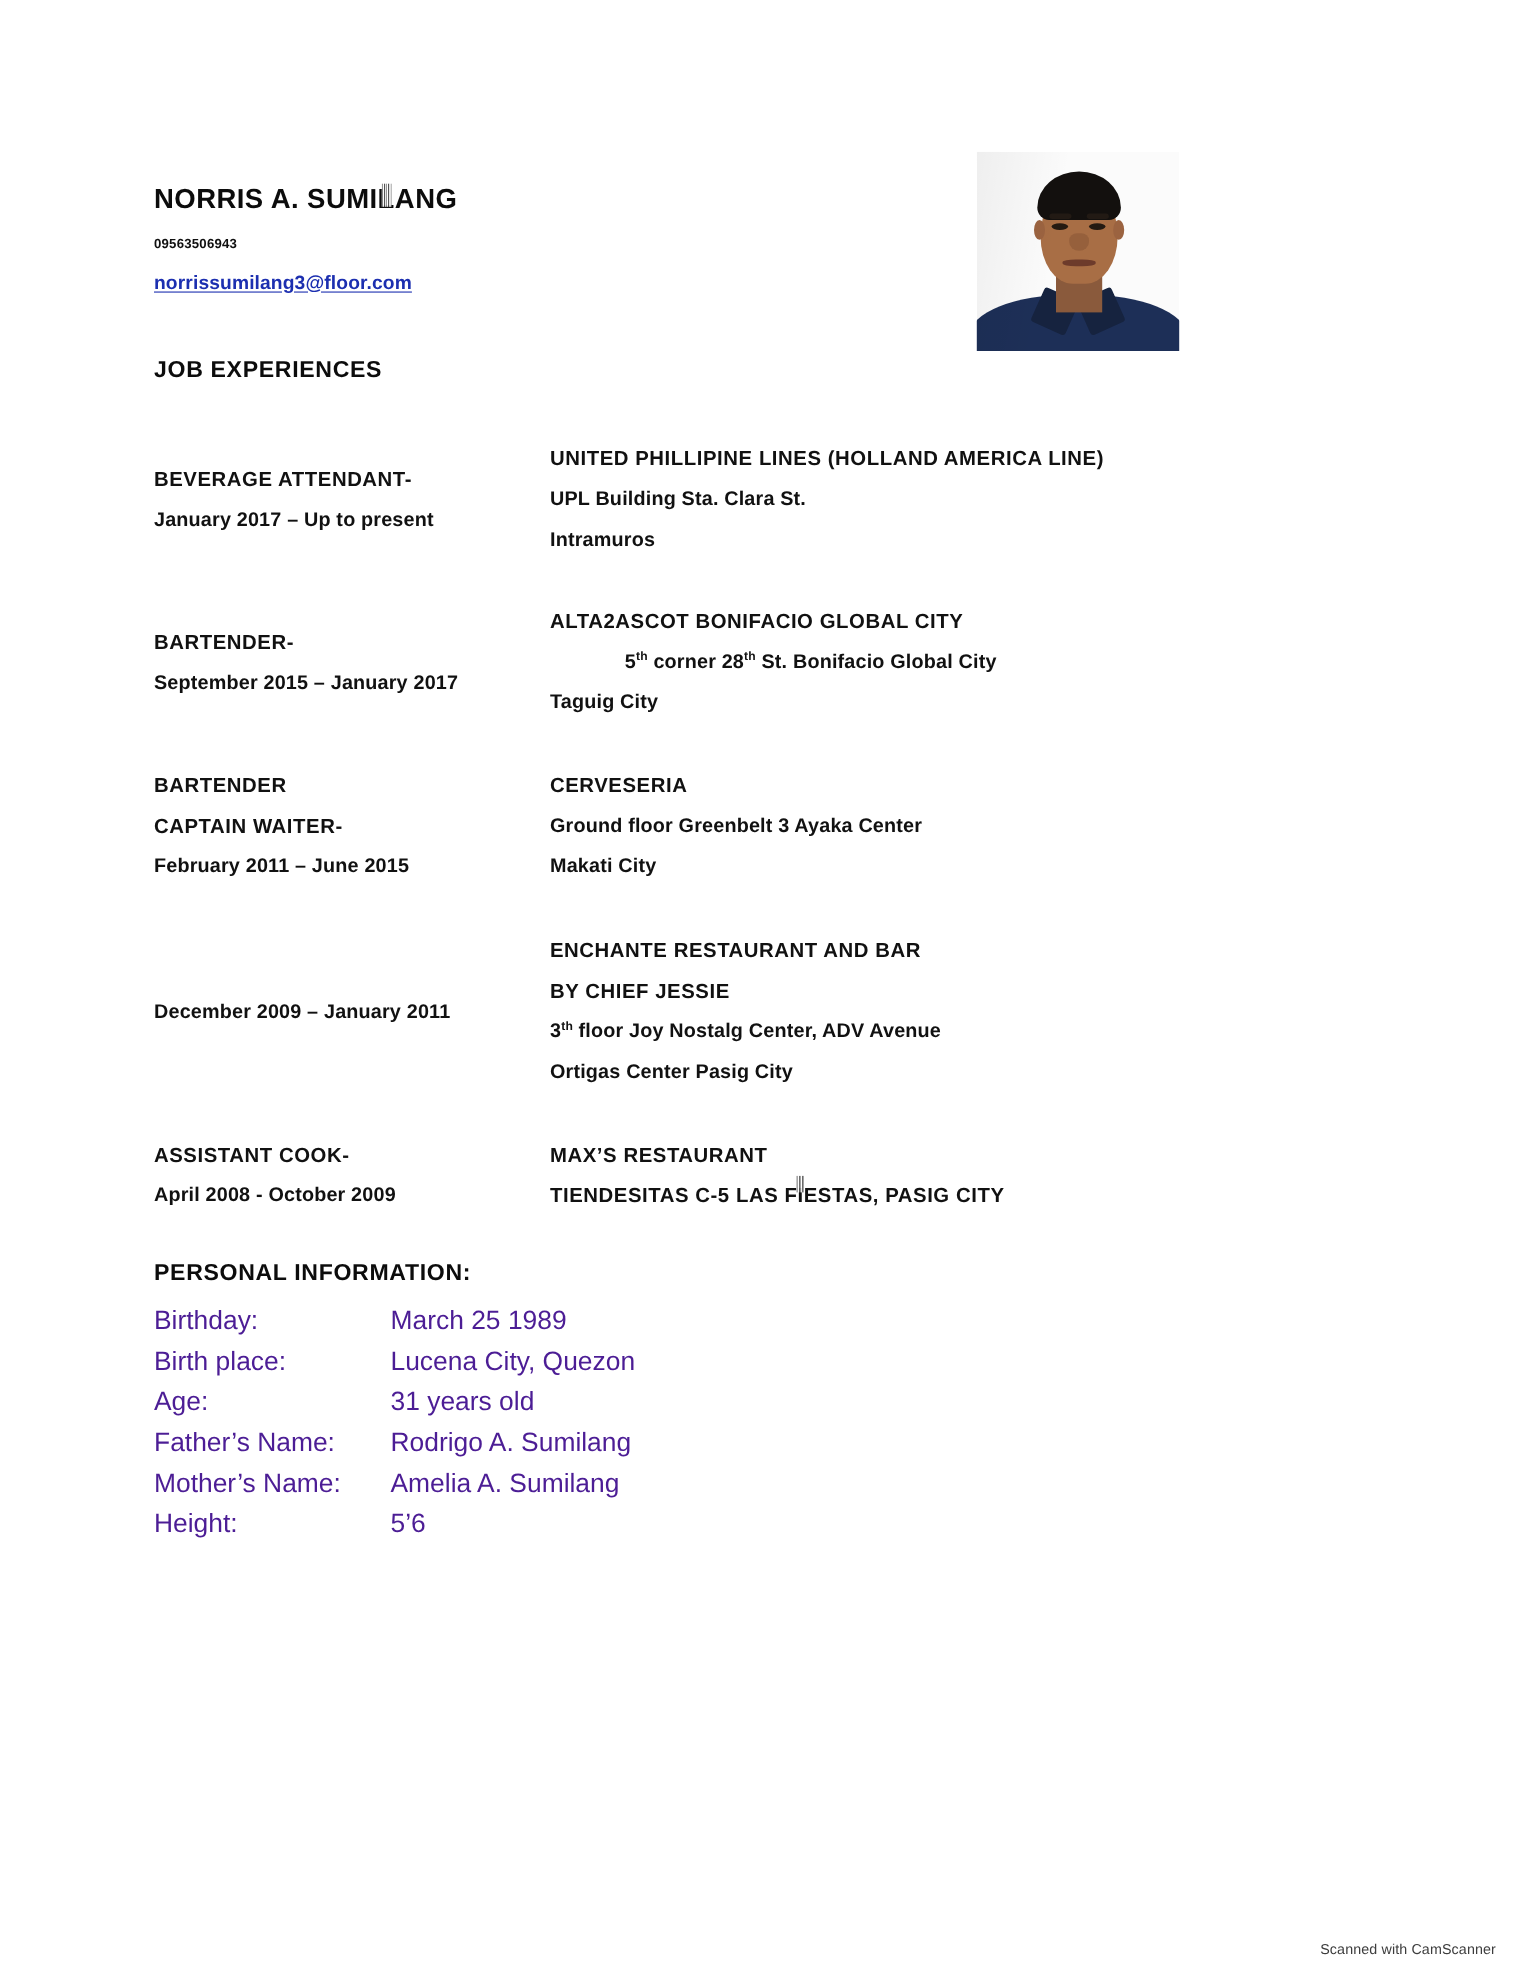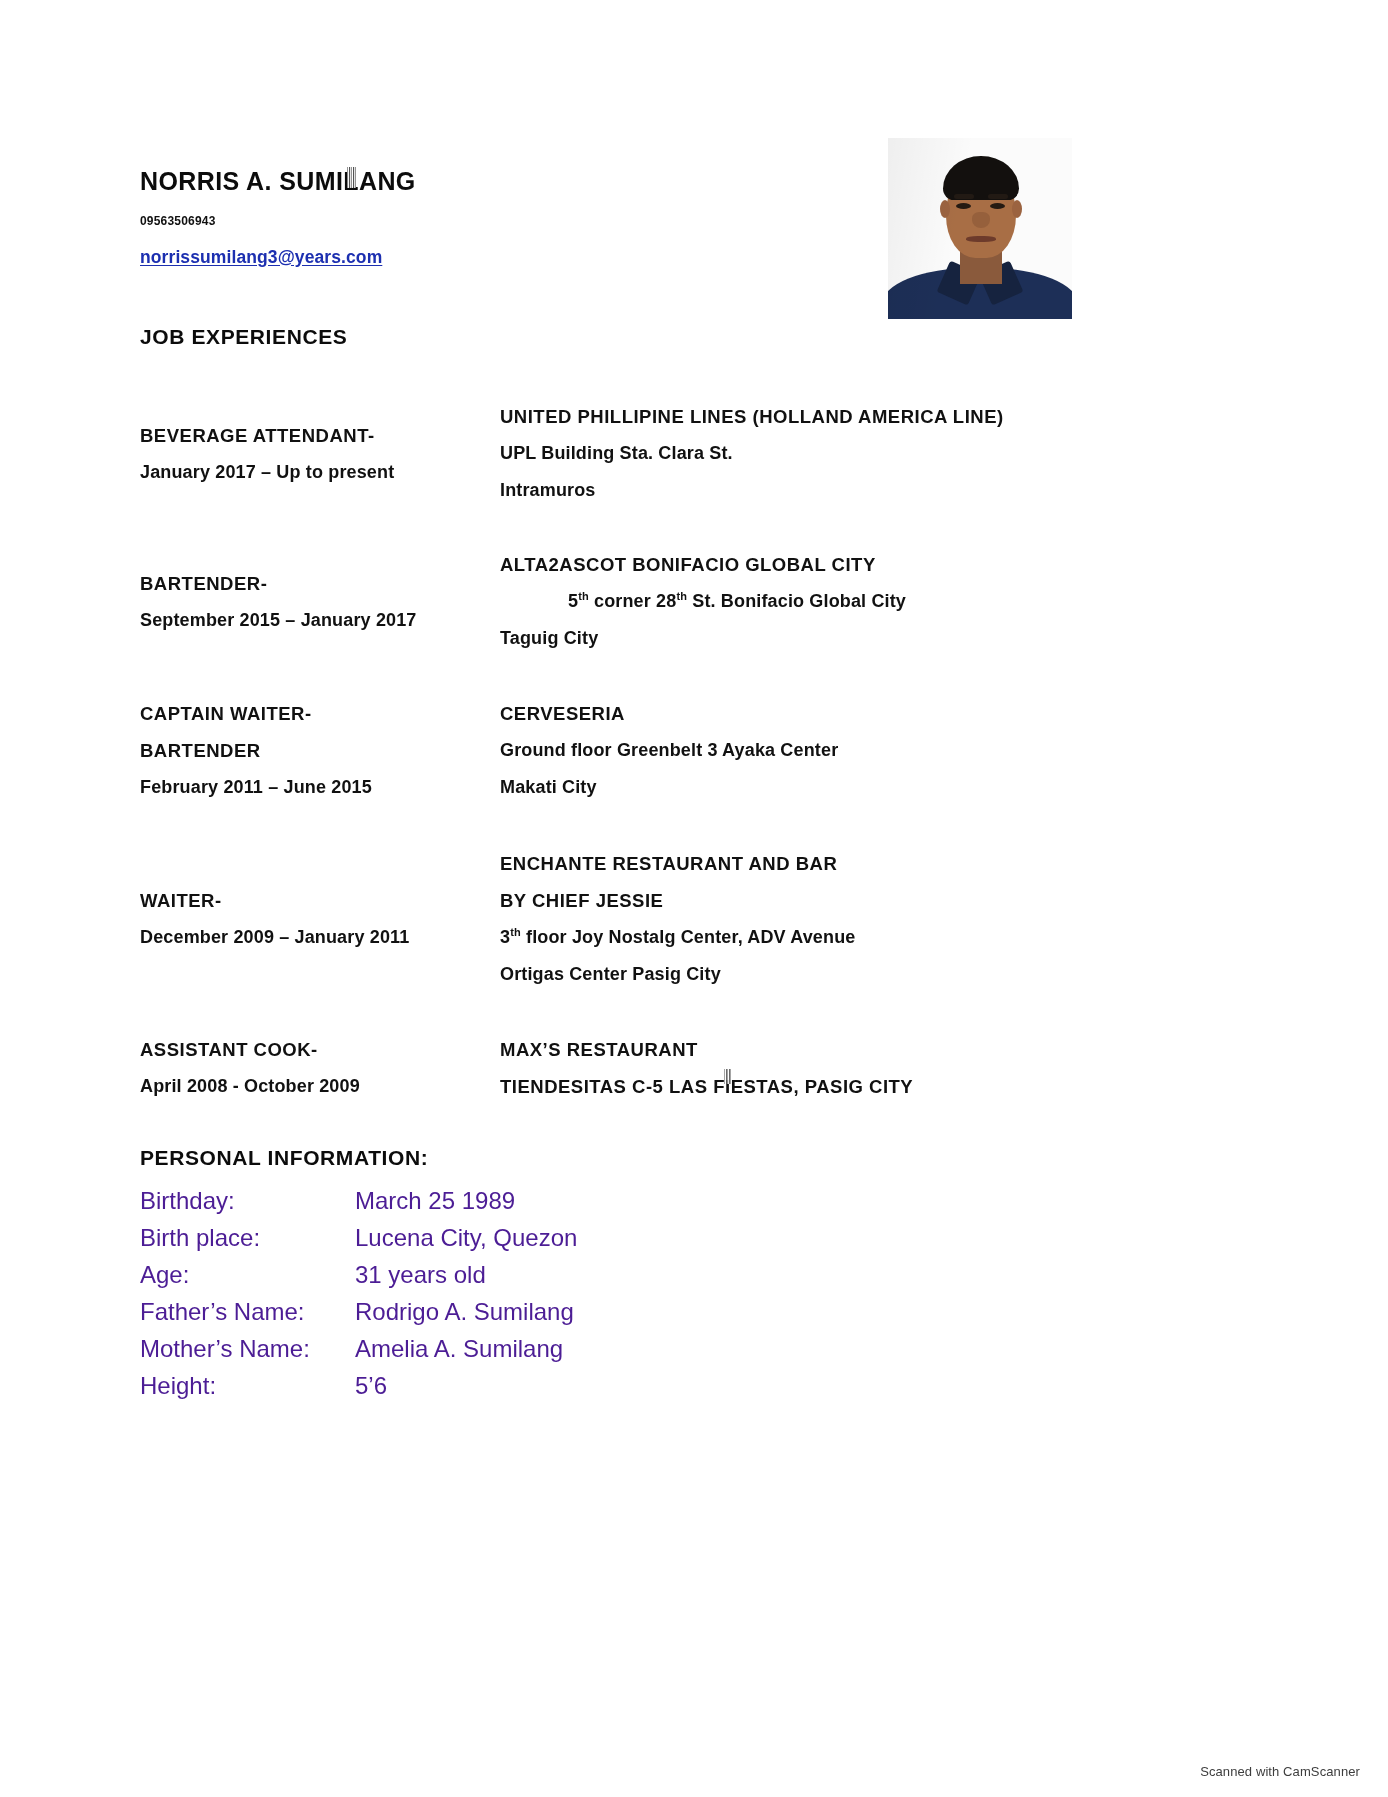--- a/index.html
+++ b/index.html
@@ -301,21 +301,21 @@
 
 <div class="page">
 
   <div class="header-block">
     <div class="full-name">
       <span>NORRIS A. SUMILANG</span>
       <span class="name-glitch"></span>
     </div>
     <div class="phone">09563506943</div>
     <div>
-      <a class="email" href="#">norrissumilang3@years.com</a>
+      <a class="email" href="#">norrissumilang3@floor.com</a>
     </div>
   </div>
 
   <div class="photo">
     <div class="photo-inner">
       <div class="ph-bg"></div>
       <div class="ph-body"></div>
       <div class="ph-collar-l"></div>
       <div class="ph-collar-r"></div>
       <div class="ph-neck"></div>
@@ -359,36 +359,35 @@
         <div class="ln title">ALTA2ASCOT BONIFACIO GLOBAL CITY</div>
         <div class="ln indent">5<sup>th</sup> corner 28<sup>th</sup> St. Bonifacio Global City</div>
         <div class="ln">Taguig City</div>
       </div>
     </div>
   </div>
 
   <div class="job" id="job-2">
     <div class="job-row">
       <div class="job-left">
+        <div class="ln title">BARTENDER</div>
         <div class="ln title">CAPTAIN WAITER-</div>
-        <div class="ln title">BARTENDER</div>
         <div class="ln">February 2011 – June 2015</div>
       </div>
       <div class="job-right">
         <div class="ln title">CERVESERIA</div>
         <div class="ln">Ground floor Greenbelt 3 Ayaka Center</div>
         <div class="ln">Makati City</div>
       </div>
     </div>
   </div>
 
   <div class="job" id="job-3">
     <div class="job-row">
       <div class="job-left">
-        <div class="ln title">WAITER-</div>
         <div class="ln">December 2009 – January 2011</div>
       </div>
       <div class="job-right">
         <div class="ln title">ENCHANTE RESTAURANT AND BAR</div>
         <div class="ln title">BY CHIEF JESSIE</div>
         <div class="ln">3<sup>th</sup> floor Joy Nostalg Center, ADV Avenue</div>
         <div class="ln">Ortigas Center Pasig City</div>
       </div>
     </div>
   </div>

